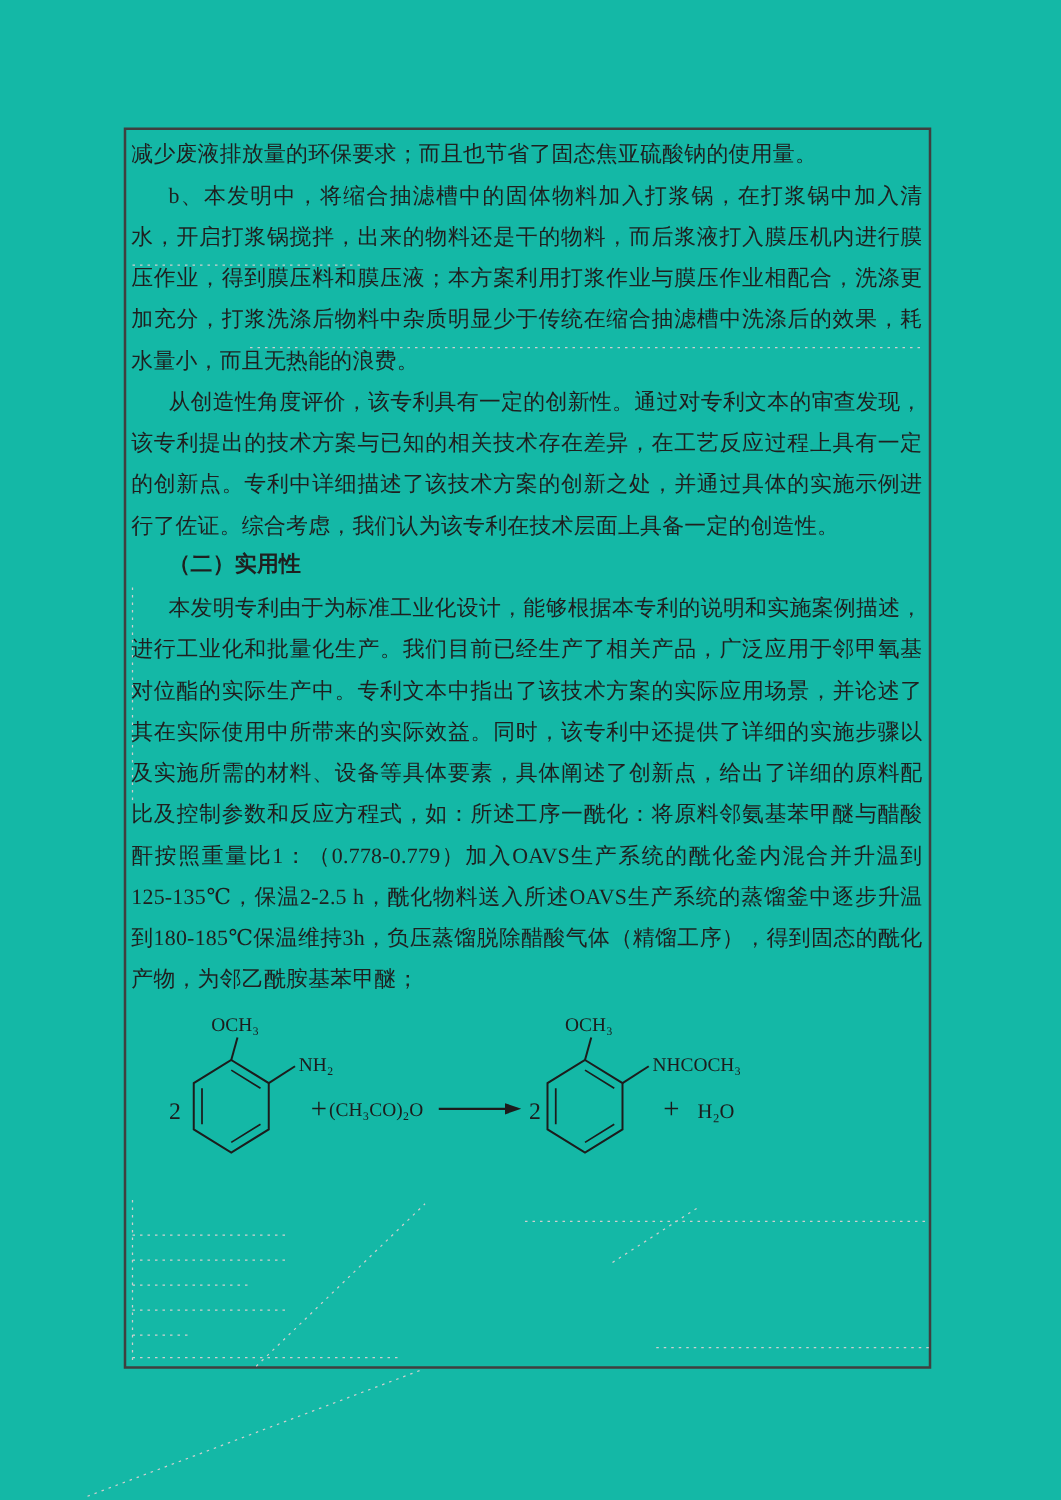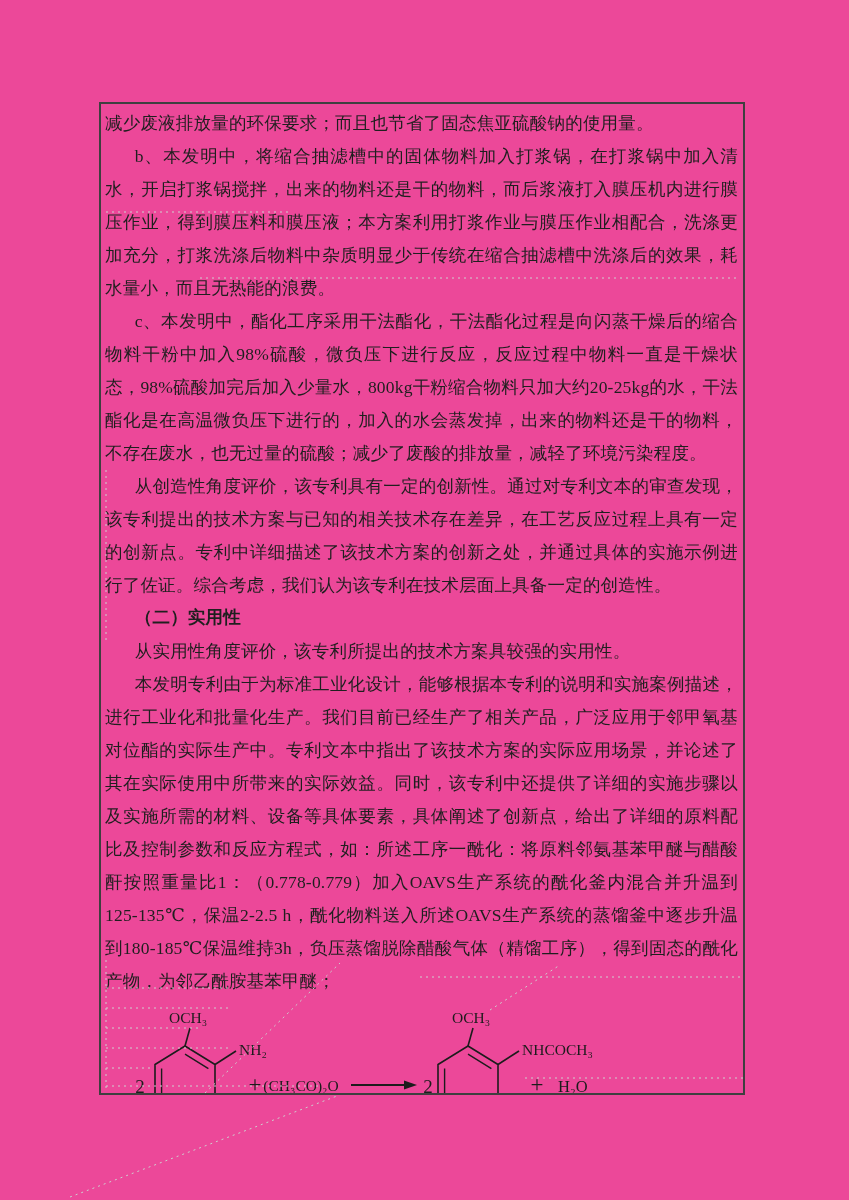--- a/index.html
+++ b/index.html
@@ -1,19 +1,19 @@
 <!DOCTYPE html>
 <html><head>
 <meta charset="utf-8">
 <style>
   html,body{margin:0;padding:0;background:#ffffff;}
   .page{
     position:relative;
     width:849px;height:1200px;
-    background:#ec4899;
+    background:#14b8a6;
     font-family:"Liberation Serif","DejaVu Serif",serif;
     overflow:hidden;
   }
   .content-box{
     position:absolute;
     left:99px;top:102px;
     width:646px;height:993px;
     border:2px solid #3f3f3f;
     box-sizing:border-box;
     padding:3px 5px 0 4px;
@@ -50,27 +50,25 @@
 <body>
 
 <div class="page">
 
   <div class="content-box">
 
     <p class="para">减少废液排放量的环保要求；而且也节省了固态焦亚硫酸钠的使用量。</p>
 
     <p class="para indent">b、本发明中，将缩合抽滤槽中的固体物料加入打浆锅，在打浆锅中加入清水，开启打浆锅搅拌，出来的物料还是干的物料，而后浆液打入膜压机内进行膜压作业，得到膜压料和膜压液；本方案利用打浆作业与膜压作业相配合，洗涤更加充分，打浆洗涤后物料中杂质明显少于传统在缩合抽滤槽中洗涤后的效果，耗水量小，而且无热能的浪费。</p>
 
-    <p class="para indent">c、本发明中，酯化工序采用干法酯化，干法酯化过程是向闪蒸干燥后的缩合物料干粉中加入98%硫酸，微负压下进行反应，反应过程中物料一直是干燥状态，98%硫酸加完后加入少量水，800kg干粉缩合物料只加大约20-25kg的水，干法酯化是在高温微负压下进行的，加入的水会蒸发掉，出来的物料还是干的物料，不存在废水，也无过量的硫酸；减少了废酸的排放量，减轻了环境污染程度。</p>
 
     <p class="para indent">从创造性角度评价，该专利具有一定的创新性。通过对专利文本的审查发现，该专利提出的技术方案与已知的相关技术存在差异，在工艺反应过程上具有一定的创新点。专利中详细描述了该技术方案的创新之处，并通过具体的实施示例进行了佐证。综合考虑，我们认为该专利在技术层面上具备一定的创造性。</p>
 
     <p class="para indent heading">（二）实用性</p>
 
-    <p class="para indent">从实用性角度评价，该专利所提出的技术方案具较强的实用性。</p>
 
     <p class="para indent">本发明专利由于为标准工业化设计，能够根据本专利的说明和实施案例描述，进行工业化和批量化生产。我们目前已经生产了相关产品，广泛应用于邻甲氧基对位酯的实际生产中。专利文本中指出了该技术方案的实际应用场景，并论述了其在实际使用中所带来的实际效益。同时，该专利中还提供了详细的实施步骤以及实施所需的材料、设备等具体要素，具体阐述了创新点，给出了详细的原料配比及控制参数和反应方程式，如：所述工序一酰化：将原料邻氨基苯甲醚与醋酸酐按照重量比1：（0.778-0.779）加入OAVS生产系统的酰化釜内混合并升温到125-135℃，保温2-2.5 h，酰化物料送入所述OAVS生产系统的蒸馏釜中逐步升温到180-185℃保温维持3h，负压蒸馏脱除醋酸气体（精馏工序），得到固态的酰化产物，为邻乙酰胺基苯甲醚；</p>
 
     <svg class="equation" width="636" height="130" viewBox="0 0 636 130">
 
       <text x="35" y="92" font-size="19" text-anchor="middle">2</text>
 
       <path class="bond" d="M80,45 L110,63.5 L110,100.5 L80,119 L50,100.5 L50,63.5 Z"></path>
       <path class="inner" d="M80,53.1 L103.4,67.6 M103.4,96.4 L80,110.9 M56.6,96.4 L56.6,67.6"></path>
 

